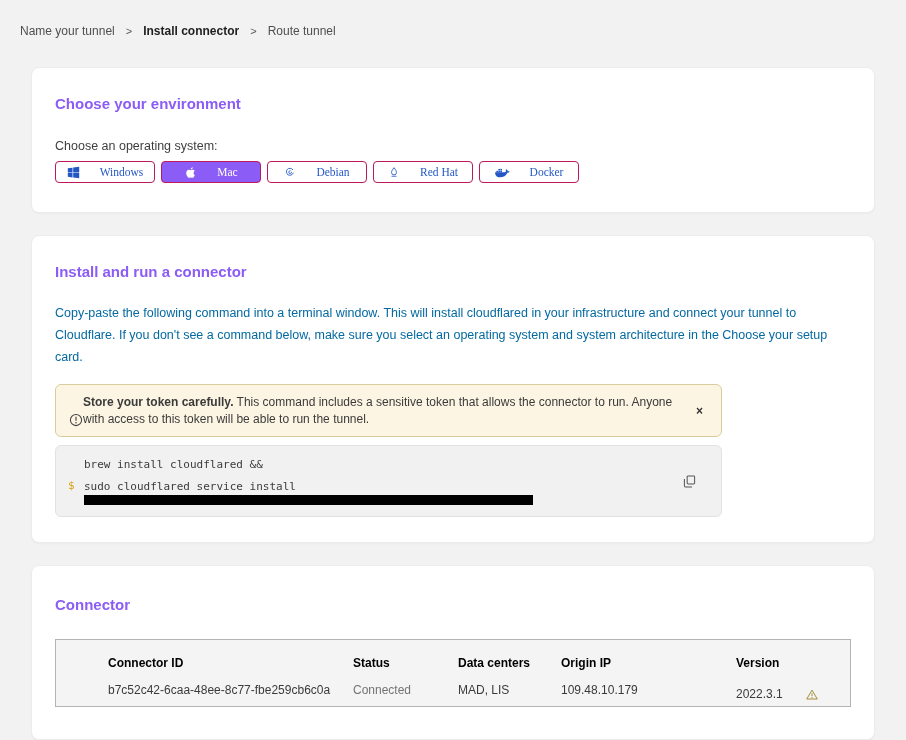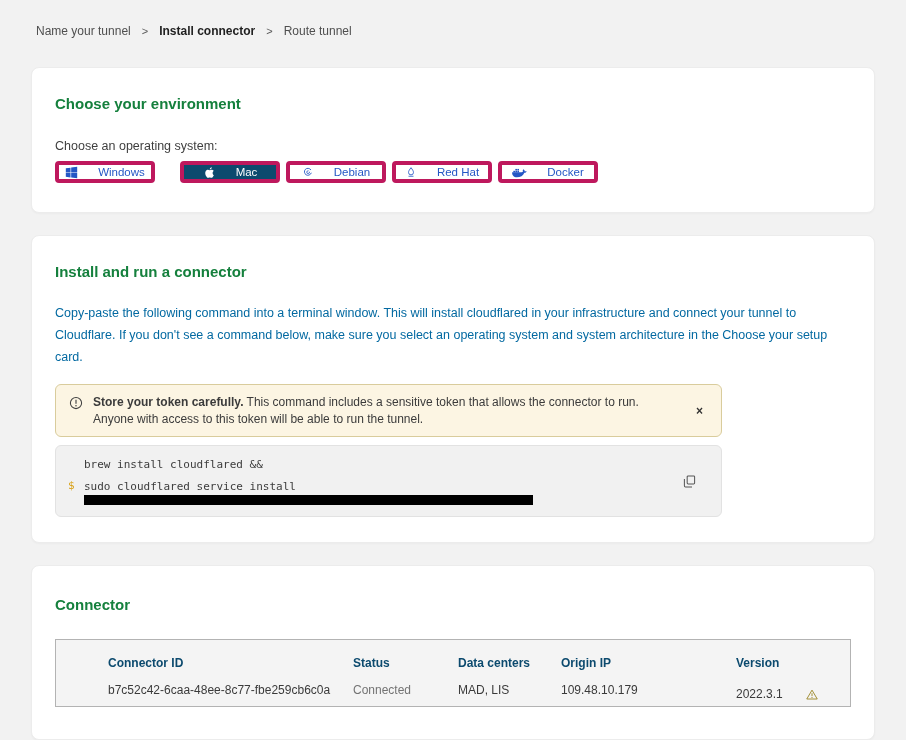--- a/index.html
+++ b/index.html
@@ -6,57 +6,57 @@
   html,body { width:906px; height:740px; }
   body {
     background:#f2f2f2;
     font-family:"Liberation Sans", sans-serif;
     color:#3a3a3a;
     overflow:hidden;
   }
   
   .breadcrumb {
     display:flex; align-items:center; gap:11px;
-    padding:24px 0 0 36px; font-size:12px; color:#4f4f4f;
+    padding:24px 0 0 20px; font-size:12px; color:#4f4f4f;
   }
   .crumb { cursor:default; }
   .crumb.active { font-weight:700; color:#1f1f1f; }
   .crumb-sep { color:#5a5a5a; font-size:11px; }
 
   
   .card {
     margin:0 31px; background:#ffffff;
     border:1px solid #ececec; border-radius:8px;
     box-shadow:0 1px 2px rgba(0,0,0,0.03);
   }
-  .card-title { font-size:15px; font-weight:700; color:#15803d; }
+  .card-title { font-size:15px; font-weight:700; color:#8b5cf6; }
 
   
   .card-env { margin-top:29px; padding:27px 23px 29px 23px; }
   .os-label { margin-top:27px; font-size:12.5px; color:#3f3f3f; }
   .os-row { display:flex; gap:6px; margin-top:8px; }
   .os-btn {
     width:100px; height:22px;
     display:flex; align-items:center; justify-content:center; gap:20px;
-    background:#ffffff; border:4px solid #be185d; border-radius:4px;
-    color:#2457c5; font-size:11.5px; font-family:Liberation Sans, sans-serif; cursor:pointer;
-  }
-  .os-btn.selected { background:#0c4a6e; color:#ffffff;margin-left:19px; }
+    background:#ffffff; border:1px solid #be185d; border-radius:4px;
+    color:#2457c5; font-size:11.5px; font-family:Liberation Serif, serif; cursor:pointer;
+  }
+  .os-btn.selected { background:#8b5cf6; color:#ffffff; }
   .os-btn svg { flex:0 0 auto; }
 
   
   .card-install { margin-top:22px; padding:27px 23px 25px 23px; }
   .install-desc {
     margin-top:22px; font-size:12.5px; line-height:22px; color:#0369a1;
     max-width:795px;
   }
   .warn-banner {
     margin-top:16px; width:667px;
     background:#fcf5e3; border:1px solid #d9cc9c; border-radius:6px;
-    display:flex; align-items:flex-start; gap:10px;
+    display:flex; align-items:flex-end; 
     padding:9px 12px 9px 13px;
   }
   .warn-icon { margin-top:2px; line-height:0; }
   .warn-text { font-size:12px; line-height:16.5px; color:#3b3b3b; flex:1; }
   .warn-text b { font-weight:700; }
   .warn-close {
     background:none; border:none; cursor:pointer;
     font-size:12px; font-weight:700; color:#333; line-height:1;
     padding:4px 6px; margin-left:14px; align-self:center;
   }
@@ -86,21 +86,21 @@
   .conn-table {
     margin-top:26px;
     background:#f4f4f4; border:1px solid #b3b3b3;
     height:68px;
     display:grid;
     grid-template-columns:245px 105px 103px 175px 1fr;
     grid-template-rows:auto auto;
     padding:16px 0 0 52px;
     row-gap:3px;
   }
-  .th { font-size:12px; font-weight:700; color:#0c4a6e; }
+  .th { font-size:12px; font-weight:700; color:#000000; }
   .td { font-size:12px; color:#3a3a3a; }
   .td.status { color:#737373; }
   .td.version { display:flex; align-items:center; gap:23px; }
 </style>
 </head>
 <body>
 
 <nav class="breadcrumb">
   <span class="crumb">Name your tunnel</span>
   <span class="crumb-sep">&gt;</span>

